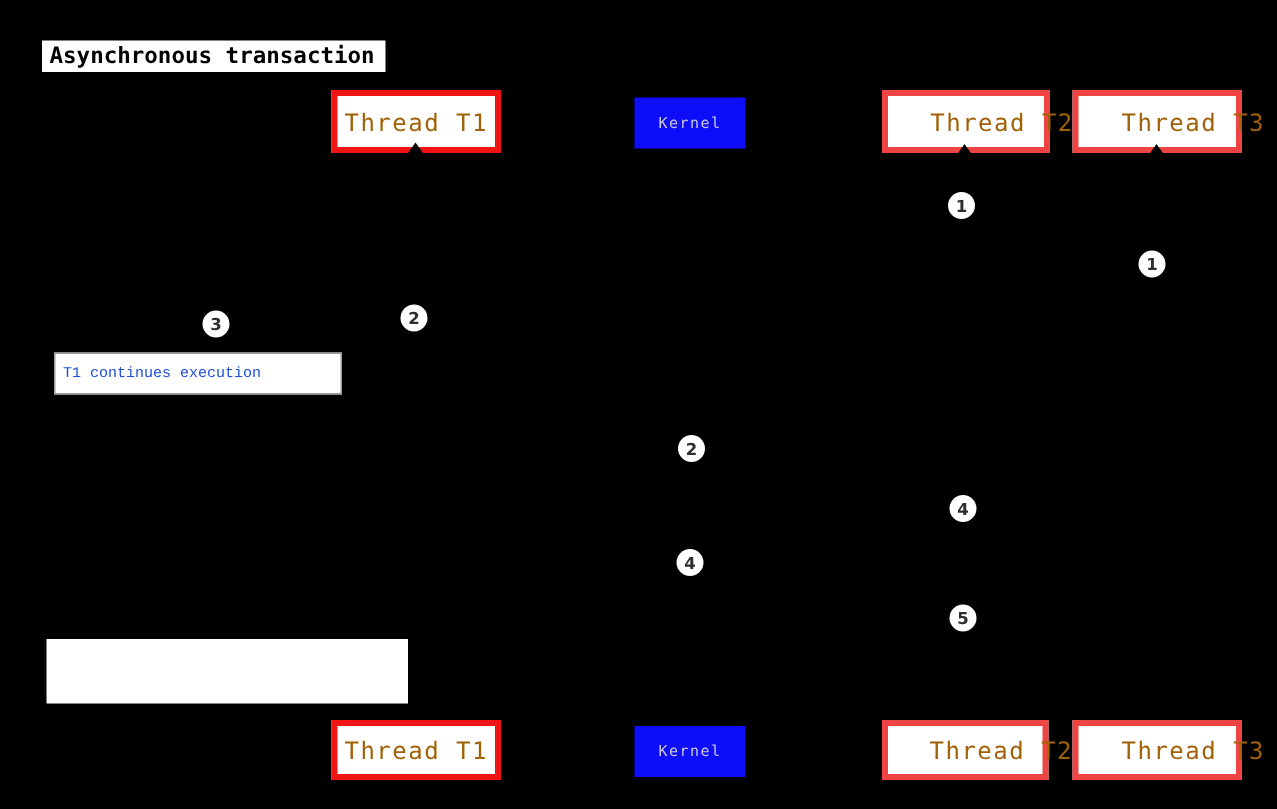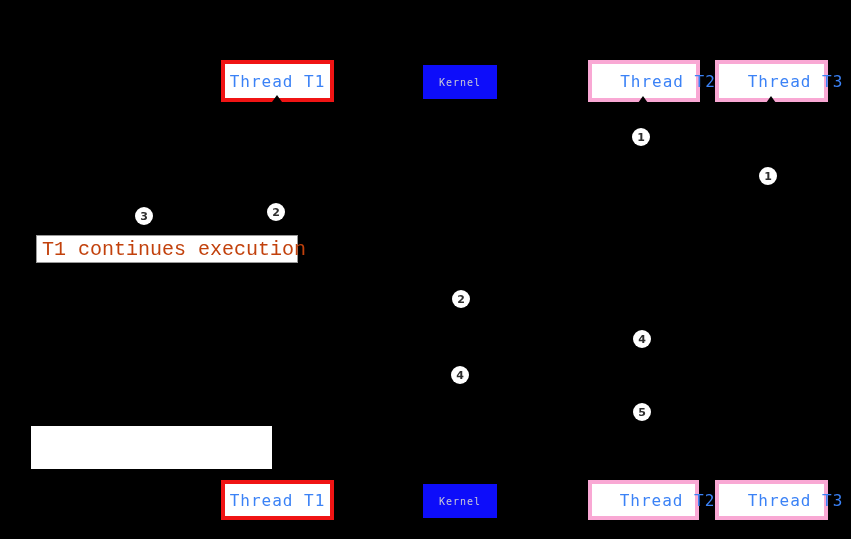--- a/index.html
+++ b/index.html
@@ -8,33 +8,33 @@
     font-family: "DejaVu Sans Mono", monospace; overflow: hidden;
   }
   .titlebox {
     position: absolute; left: 28px; top: 27px; width: 229px; height: 21px;
     background: #ffffff; color: #000000; font-weight: bold; font-size: 15px;
     line-height: 21px; padding-left: 5px; box-sizing: border-box; white-space: nowrap;
   }
   .actor {
     position: absolute; box-sizing: border-box; background: #ffffff;
     display: flex; align-items: center; justify-content: center;
-    color: #3b82f6; font-size: 16px; letter-spacing: 1px; white-space: nowrap;
+    color: #a16207; font-size: 16px; letter-spacing: 1px; white-space: nowrap;
   }
   .actor.red-border  { border: 4px solid #f01414; }
-  .actor.blue-border { border: 4px solid #f9a8d4; padding-left: 48px; }
+  .actor.blue-border { border: 4px solid #ef4444; padding-left: 48px; }
   .kernel {
     position: absolute; box-sizing: border-box; background: #0d0dfa;
     display: flex; align-items: center; justify-content: center;
     color: #c9c9d6; font-size: 10px; letter-spacing: 1px; white-space: nowrap;
   }
   .notebox {
-    position: absolute; left: 36px; top: 235px; width: 262px; height: 28px;
+    position: absolute; left: 36px; top: 235px; width: 192px; height: 28px;
     background: #ffffff; border: 1px solid #999999; box-sizing: border-box;
-    color: #c2410c; font-family: "Liberation Mono", monospace; font-size: 20px;
+    color: #1d4ed8; font-family: "Liberation Mono", monospace; font-size: 10px;
     display: flex; align-items: center; padding-left: 5px; white-space: nowrap;
   }
   .blankbox {
     position: absolute; left: 31px; top: 426px; width: 241px; height: 43px;
     background: #ffffff;
   }
   .marker {
     position: absolute; width: 18px; height: 18px; border-radius: 50%;
     background: #ffffff; color: #2e2e2e;
     font-family: "DejaVu Sans", sans-serif; font-size: 11px; font-weight: bold;
@@ -49,20 +49,21 @@
     position: absolute; width: 0; height: 0;
     border-left: 5px solid transparent; border-right: 5px solid transparent;
     border-top: 7px solid #000000;
   }
 </style>
 </head>
 <body>
 
 <div class="stage">
 
+  <div class="titlebox">Asynchronous transaction</div>
 
   <div class="actor red-border" style="left:221px; top:60px; width:113px; height:42px;">
     <span>Thread T1</span>
   </div>
   <div class="kernel" style="left:423px; top:65px; width:74px; height:34px;">
     <span>Kernel</span>
   </div>
   <div class="actor blue-border" style="left:588px; top:60px; width:112px; height:42px;">
     <span>Thread T2</span>
   </div>

